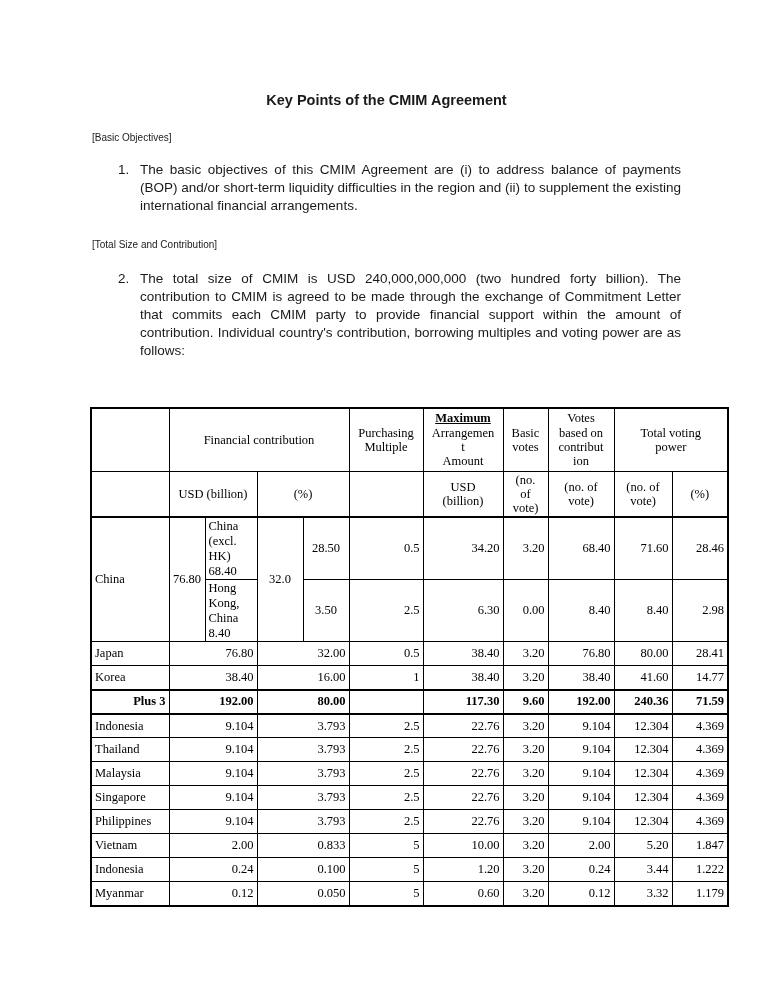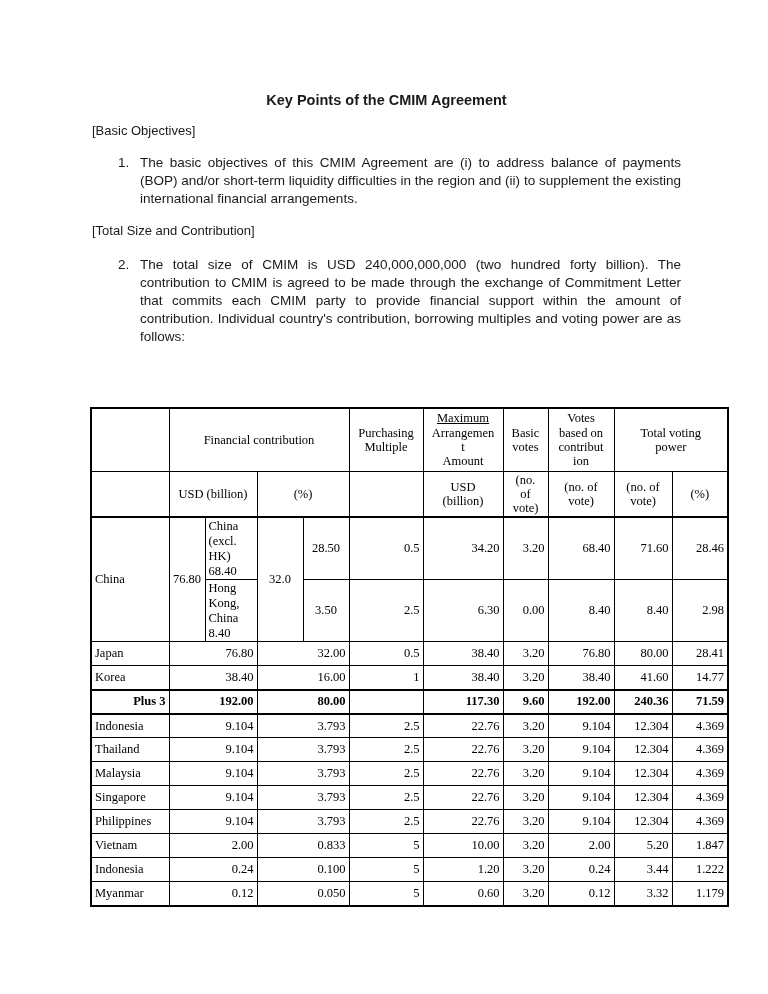--- a/index.html
+++ b/index.html
@@ -15,22 +15,22 @@
   }
   .content { position: absolute; left: 92px; top: 0; width: 589px; }
   .doc-title {
     margin-top: 92px;
     text-align: center;
     font-size: 14.5px;
     font-weight: bold;
     line-height: 16px;
   }
   .section-heading {
-    margin-top: 14px;
-    font-size: 13px;
+    margin-top: 21px;
+    font-size: 10px;
     line-height: 17px;
   }
   .list-item {
     display: flex;
     margin-left: 26px;
     margin-top: 15px;
     font-size: 13.5px;
     line-height: 18px;
   }
   .list-item .li-num { width: 22px; flex: 0 0 22px; }
@@ -65,21 +65,21 @@
   tr.h2 { height: 44px; }
   tr.h2 th { border-bottom: 2px solid #000; }
   tr.china-sub { height: 61px; }
   tbody tr.data-row { height: 24px; }
   .center { text-align: center; }
   .num { text-align: right; padding-right: 4px; }
   .cname { text-align: left; padding-left: 4px; }
   .pre { white-space: pre-line; }
   .top { vertical-align: top; padding-top: 2px; }
   .left-top { vertical-align: top; text-align: left; padding-left: 3px; line-height: 1.18; }
-  .uword { text-decoration: underline; display: inline; }
+  .uword { text-decoration: underline; display: inline; font-weight: bold; }
   .hcell { line-height: 1.14; }
   tr.row-bold td { font-weight: bold; border-top: 2px solid #000; border-bottom: 2px solid #000; text-align: right; }
 </style>
 </head>
 <body>
 
 <div class="page">
   <div class="content">
     <div class="doc-title">Key Points of the CMIM Agreement</div>
 

